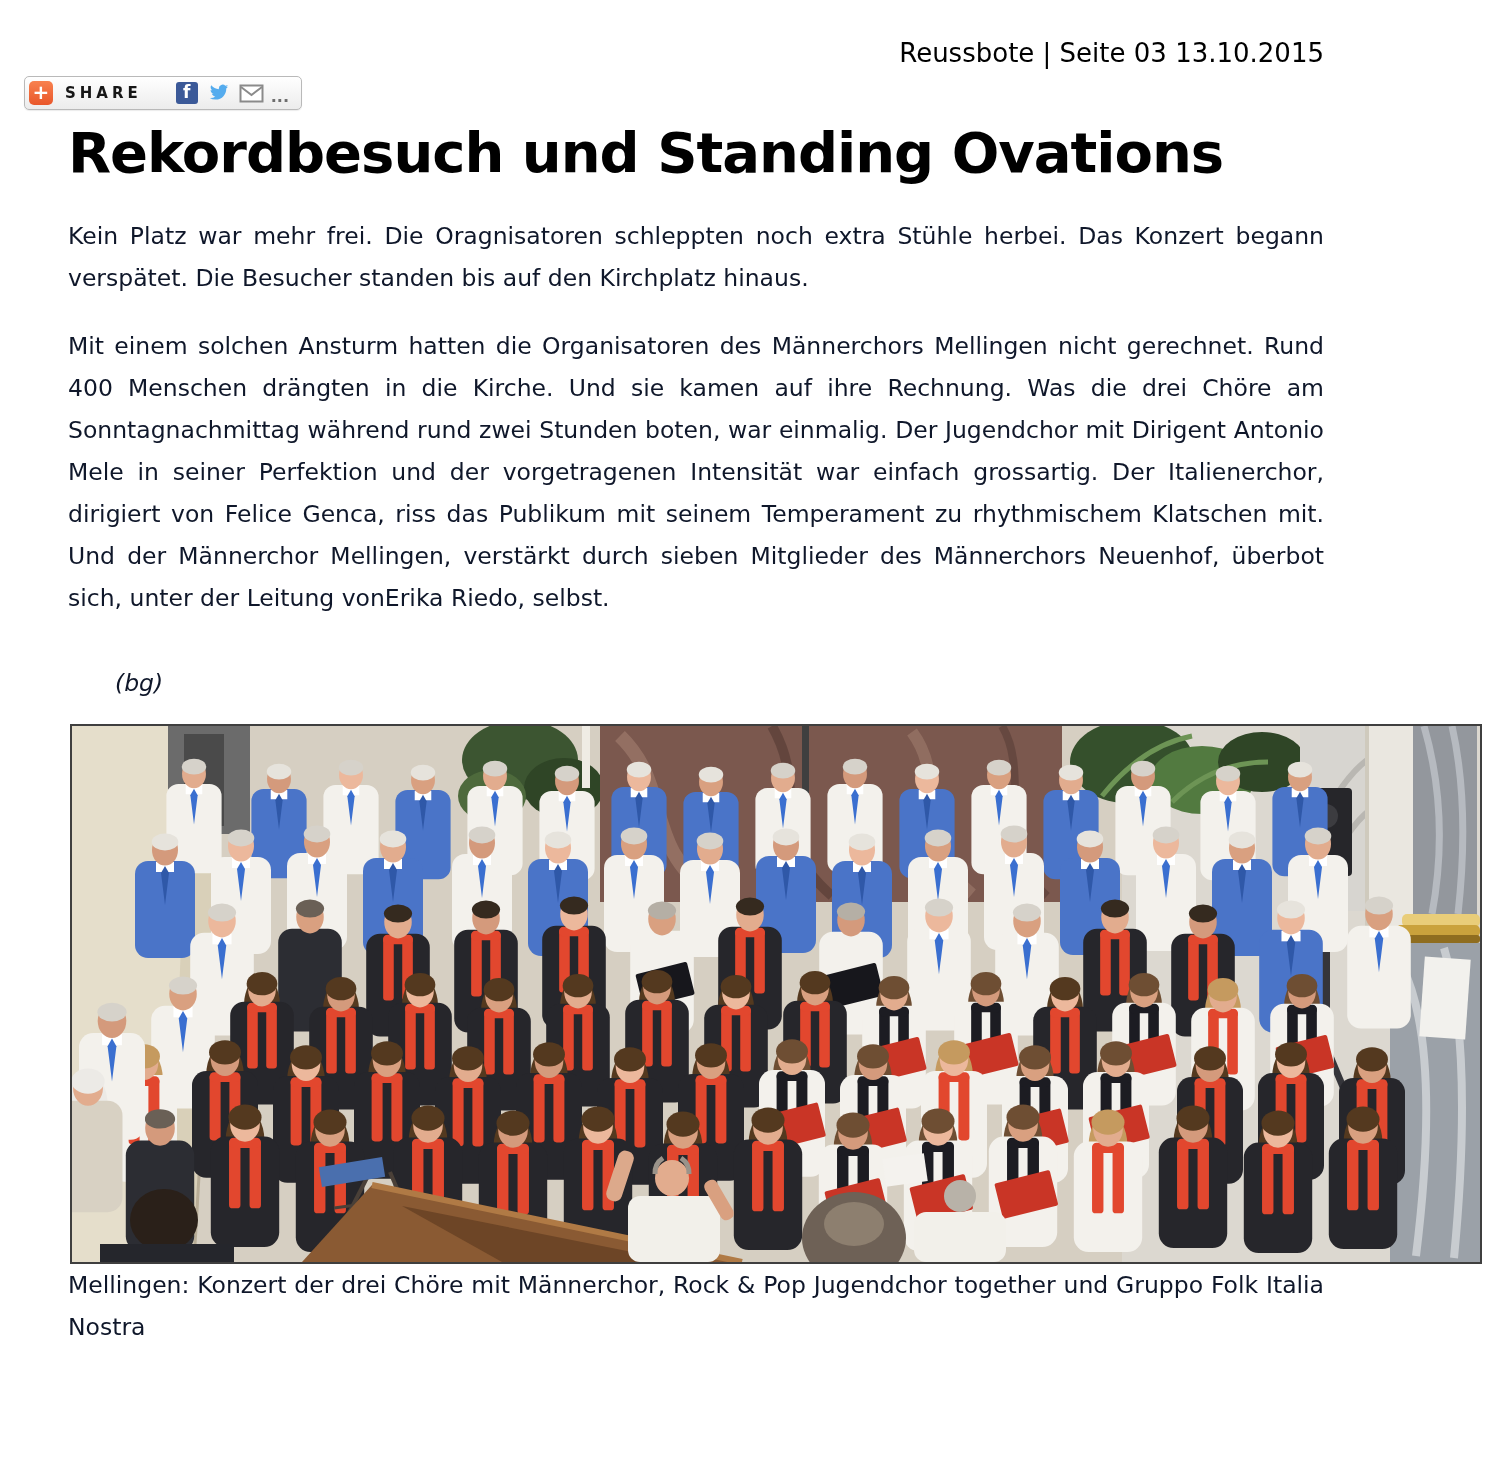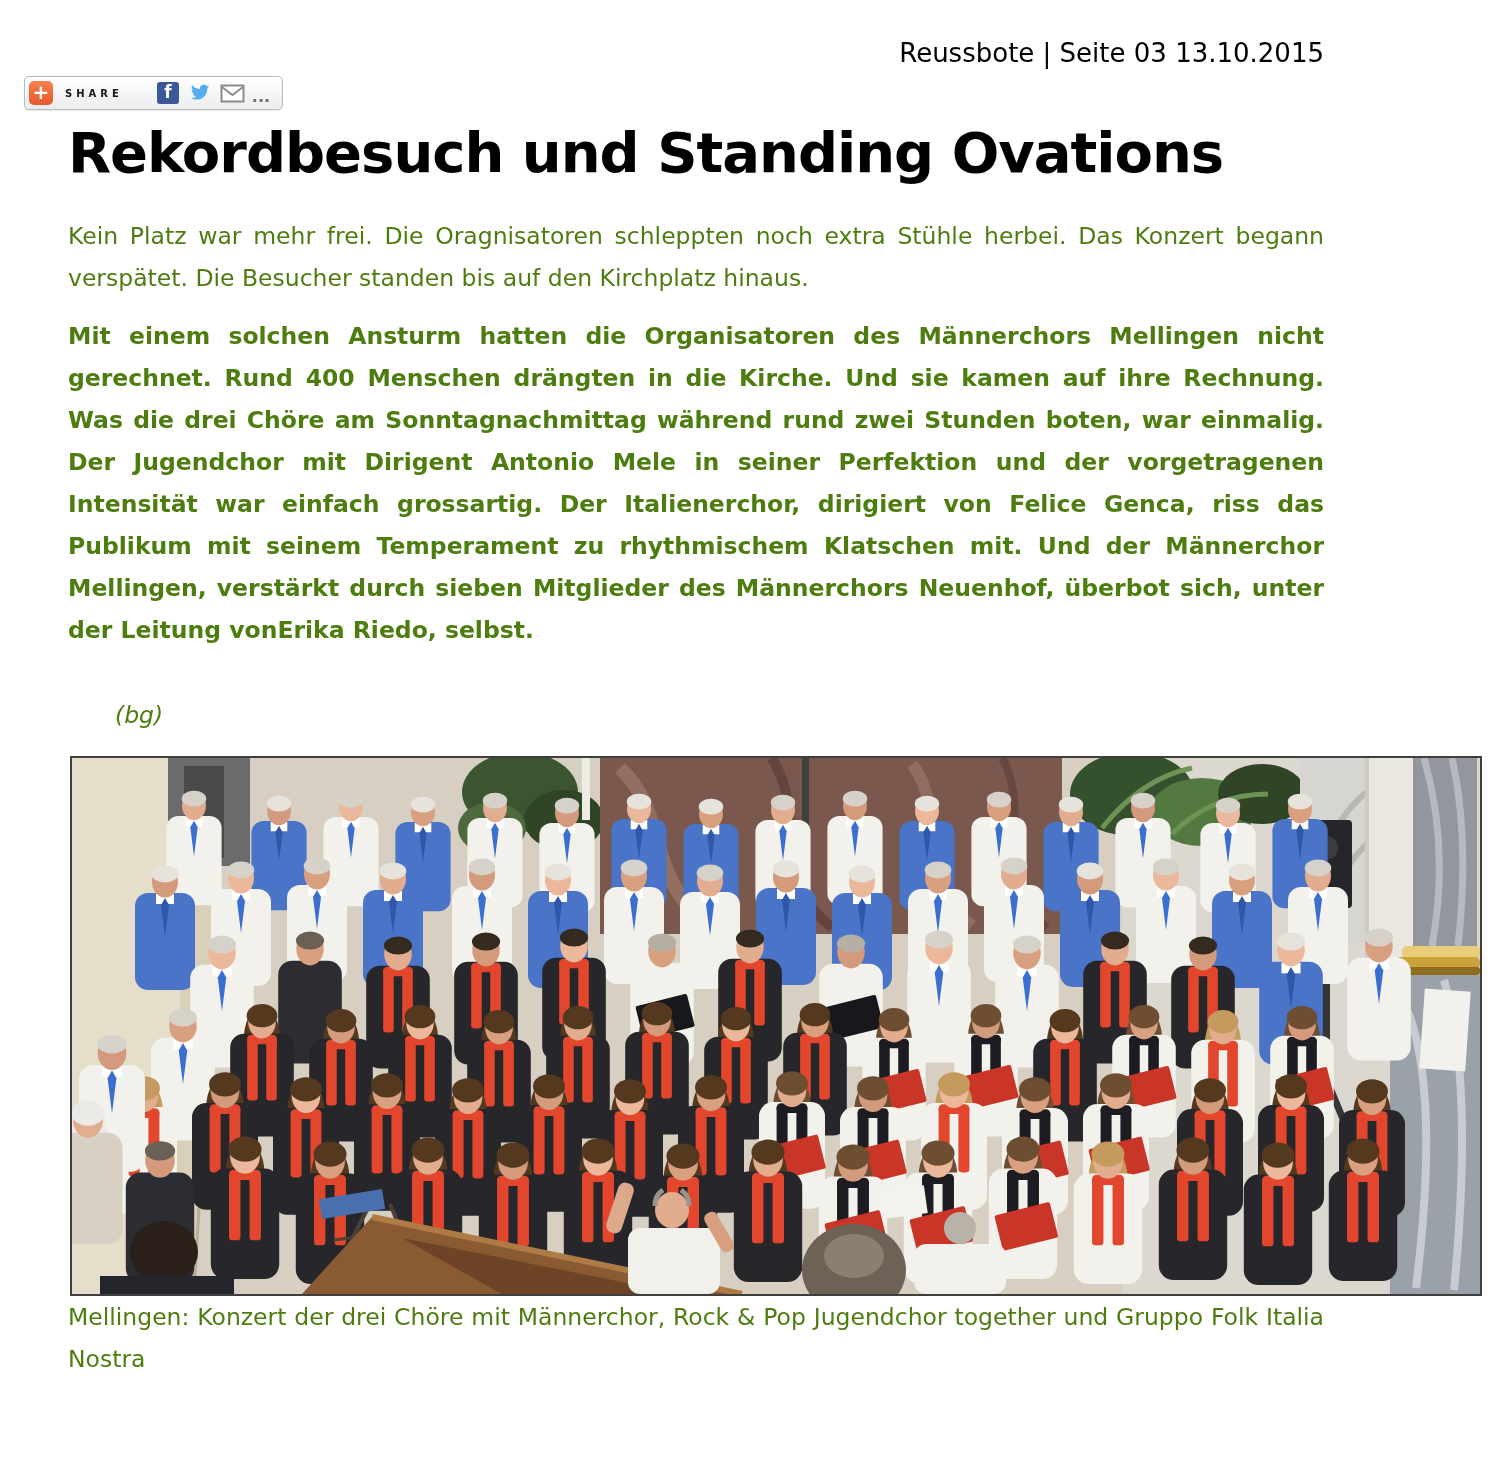--- a/index.html
+++ b/index.html
@@ -19,41 +19,41 @@
     border:1px solid #b9b9b9;border-radius:5px;
     background:linear-gradient(#ffffff,#ececec);
     padding:0 12px 0 4px;box-shadow:0 1px 1px rgba(0,0,0,.08);
   }
   .share .plus{
     width:24px;height:24px;border-radius:5px;
     background:linear-gradient(#f8814f,#e9572b);
     color:#fff;font-weight:bold;font-size:20px;line-height:22px;text-align:center;
   }
   .share .share-label{
-    font-size:10px;font-weight:bold;letter-spacing:4px;color:#161616;
+    font-size:15px;font-weight:bold;letter-spacing:4px;color:#161616;
     margin:0 34px 0 12px;
   }
   .share .fb{
     width:22px;height:22px;border-radius:3px;background:#3b5998;color:#fff;
     font-weight:bold;font-size:17px;line-height:21px;text-align:center;margin-right:8px;
   }
   .share .tw{width:26px;height:22px;margin-right:7px;}
   .share .env{width:25px;height:19px;margin-right:7px;}
   .share .more{font-size:16px;font-weight:bold;color:#6e6e6e;line-height:10px;align-self:flex-end;padding-bottom:7px;}
   
   .content{width:1256px;margin-left:68px;}
   h1.headline{
     font-size:56px;font-weight:bold;letter-spacing:-1px;line-height:65px;
     margin:52px 0 12px 0;color:#000;
   }
   p.copy{
-    font-size:23.5px;line-height:42px;text-align:justify;margin:0;color:#4d7c0f;
+    font-size:23.5px;line-height:42px;text-align:justify;margin:0;color:#0f172a;
   }
   p.lead{margin-top:30px;}
-  p.body-text{margin-top:16px;font-weight:bold;}
+  p.body-text{margin-top:26px;}
   p.byline{margin-top:43px;font-style:italic;text-align:left;margin-left:47px;}
   figure.photo{
     margin:20px 0 0 2px;padding:0;width:1408px;height:536px;
     border:2px solid #3f3f3f;overflow:hidden;background:#d6cfc2;
   }
   p.caption{}
   p.caption-italic{margin-top:24px;font-style:italic;}
 </style>
 </head>
 <body>

